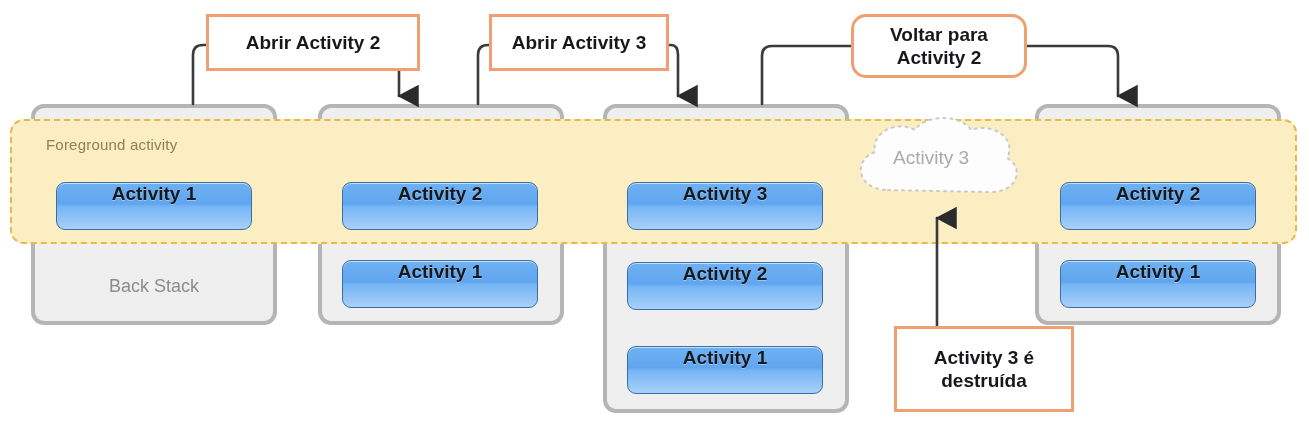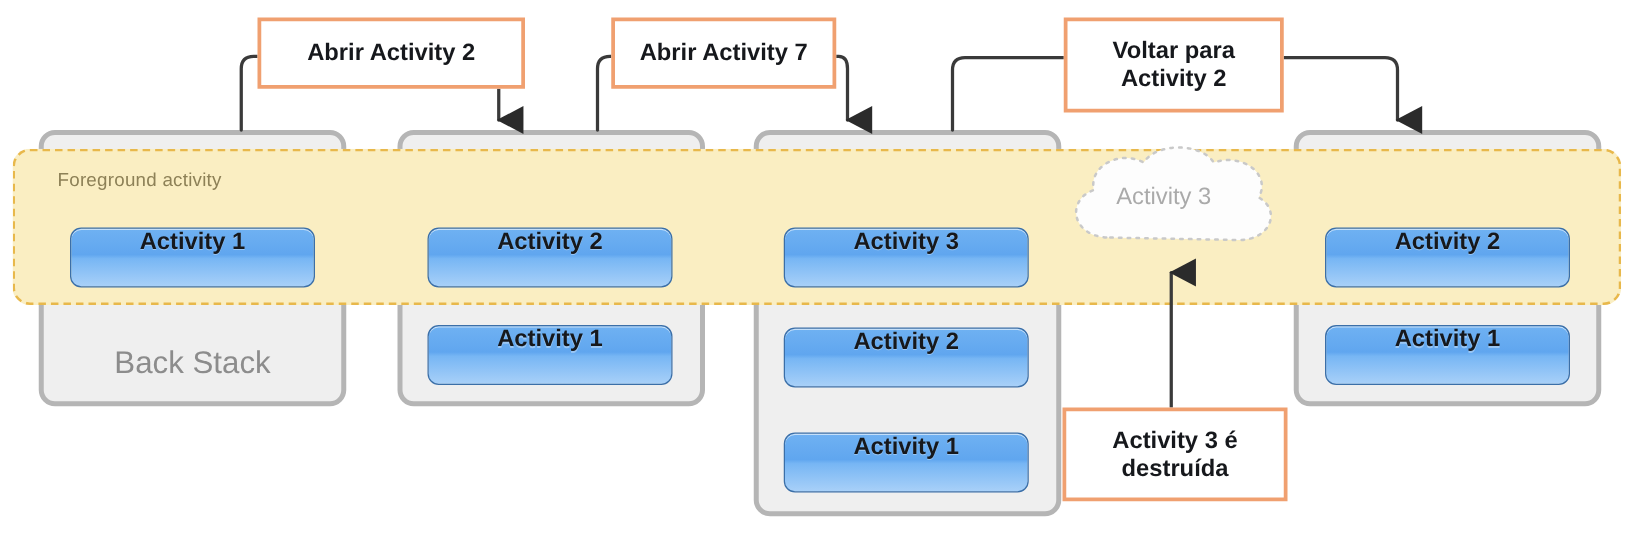--- a/index.html
+++ b/index.html
@@ -29,21 +29,21 @@
   .stack{
     position:absolute;
     background:#efefef;
     border:4px solid #b5b5b5;
     border-radius:13px;
     box-sizing:border-box;
     z-index:1;
   }
   .stack-label{
     position:absolute;
-    font-size:25px; color:#8c8c8c;
+    font-size:18px; color:#8c8c8c;
     text-align:center; width:100%;
     z-index:4;
   }
 
   
   .chip{
     position:absolute;
     height:48px;
     border:1px solid #3b6fa8;
     border-radius:9px;
@@ -158,24 +158,24 @@
     <path d="M1025,46 L1108,46 Q1118,46 1118,56 L1118,96" fill="none" stroke="#3a3a3a" stroke-width="2.6" stroke-linecap="round" marker-end="url(#ah)"></path>
 
     <path d="M937,327 L937,218" fill="none" stroke="#3a3a3a" stroke-width="2.6" stroke-linecap="round" marker-end="url(#ahu)"></path>
   </svg>
 
   <div class="callout" style="left:206px;top:14px;width:214px;height:57px;">
     <span>Abrir Activity 2</span>
   </div>
 
   <div class="callout" style="left:489px;top:14px;width:180px;height:57px;">
-    <span>Abrir Activity 7</span>
+    <span>Abrir Activity 3</span>
   </div>
 
-  <div class="callout" style="left:851px;top:14px;width:176px;height:76px;">
+  <div class="callout" style="left:851px;top:14px;width:176px;height:64px;border-radius:15px;">
     <span>Voltar para Activity 2</span>
   </div>
 
-  <div class="callout" style="left:850px;top:326px;width:180px;height:75px;justify-content:center;">
+  <div class="callout" style="left:894px;top:326px;width:180px;height:86px;justify-content:center;">
     <span>Activity 3 é destruída</span>
   </div>
 
 </div>
 
 </body></html>

